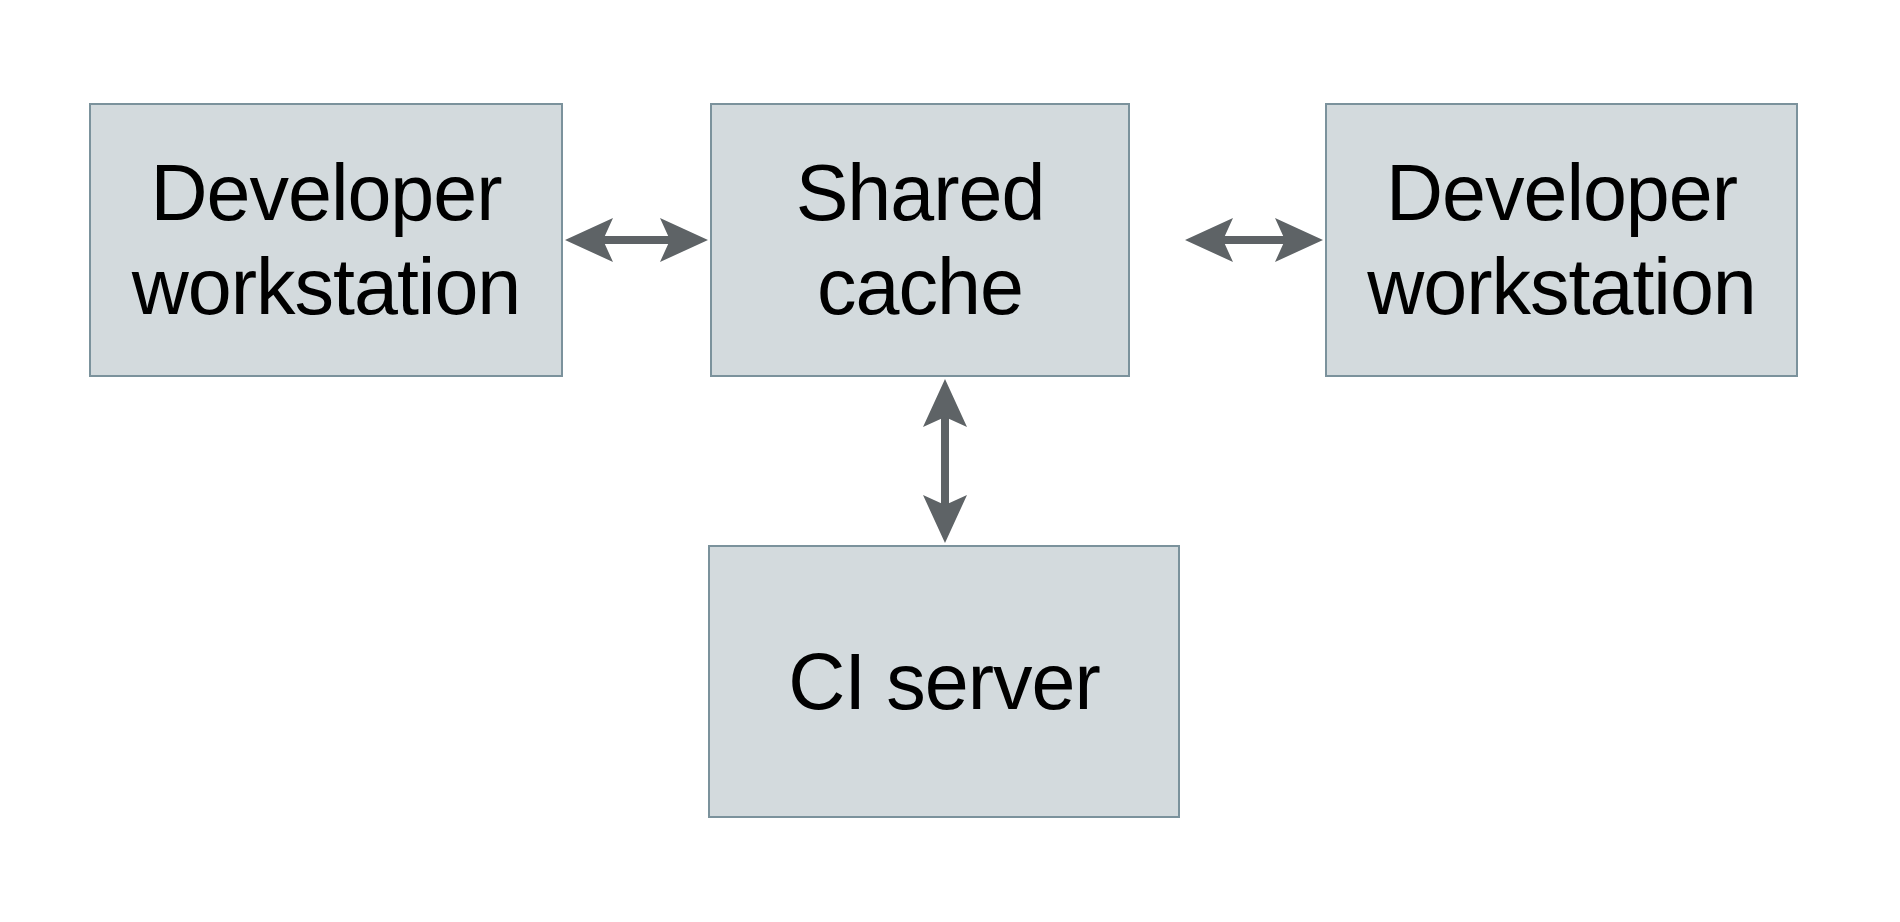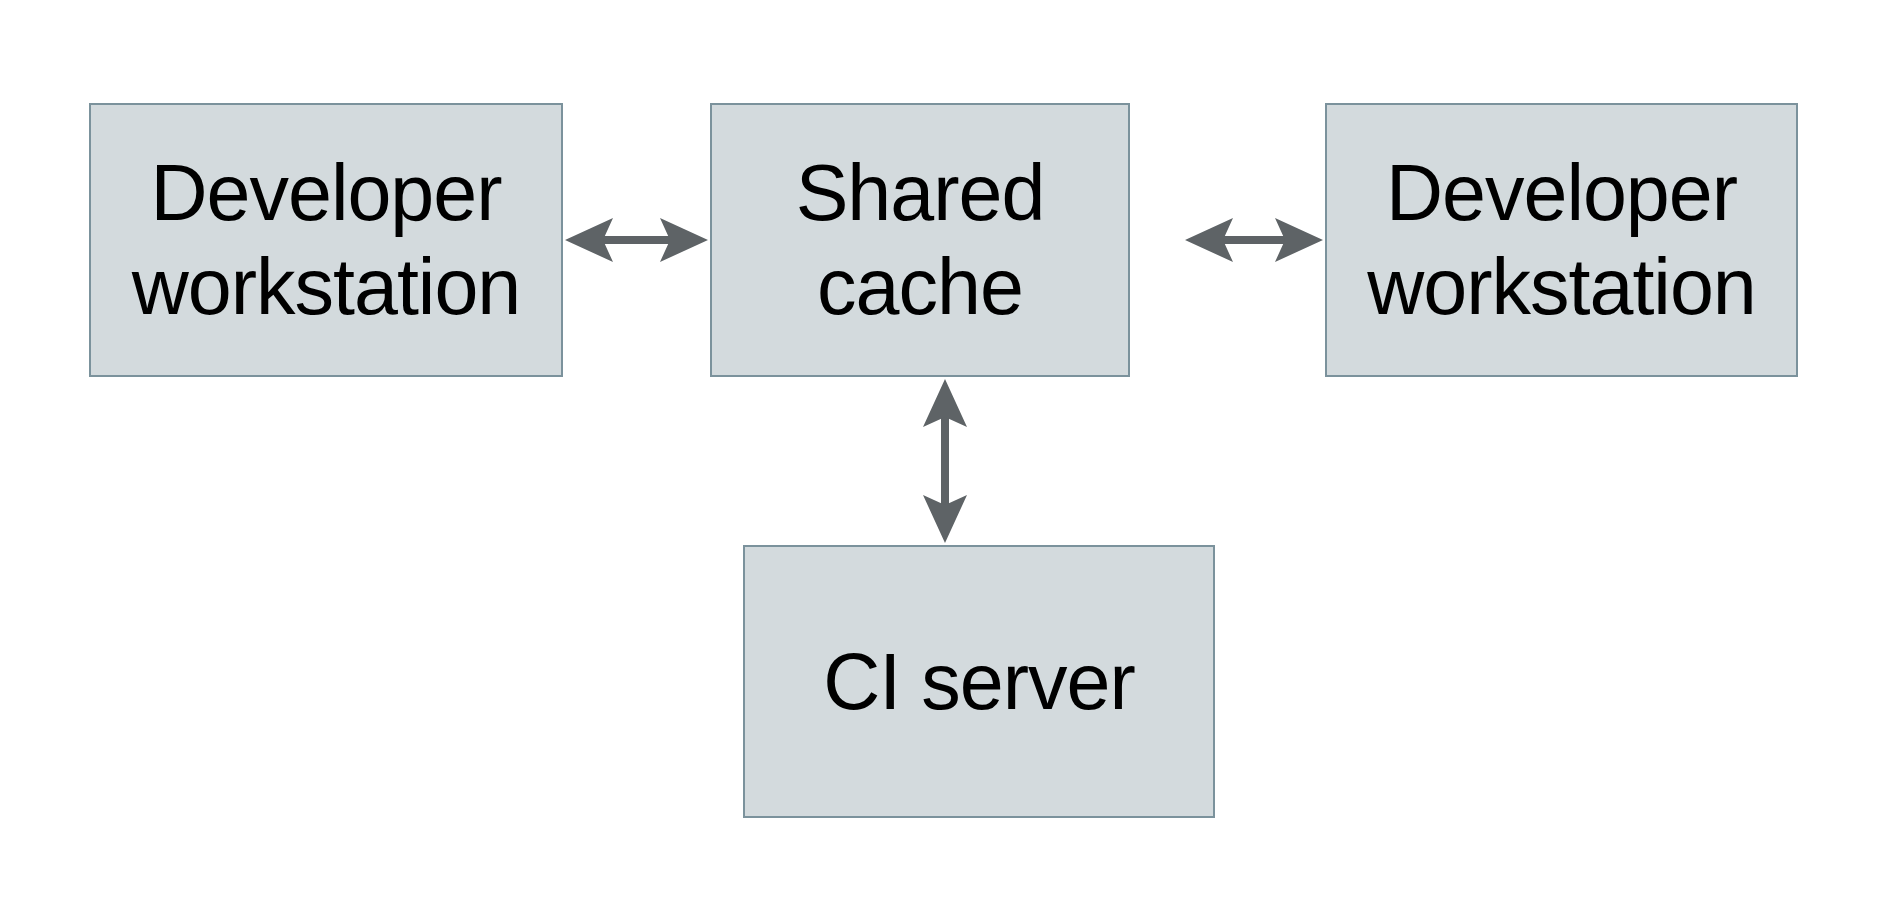--- a/index.html
+++ b/index.html
@@ -31,21 +31,21 @@
     text-align: center;
     color: var(--text);
     font-size: 79px;
     line-height: 1.19;
     letter-spacing: -1px;
   }
   .node .label { display: block; width: 100%; }
   #node-dev-left   { left: 89px;   top: 103px; width: 474px; height: 274px; }
   #node-cache      { left: 710px;  top: 103px; width: 420px; height: 274px; }
   #node-dev-right  { left: 1325px; top: 103px; width: 473px; height: 274px; }
-  #node-ci         { left: 708px;  top: 545px; width: 472px; height: 273px; margin-left: 35px; }
+  #node-ci         { left: 708px;  top: 545px; width: 472px; height: 273px; }
   .edge { position: absolute; display: block; }
   #edge-left   { left: 563px;  top: 210px; }
   #edge-right  { left: 1183px; top: 210px; }
   #edge-down   { left: 915px;  top: 377px; }
   .edge polygon, .edge rect { fill: var(--arrow); }
 </style>
 </head>
 <body>
 
 <div class="canvas">

